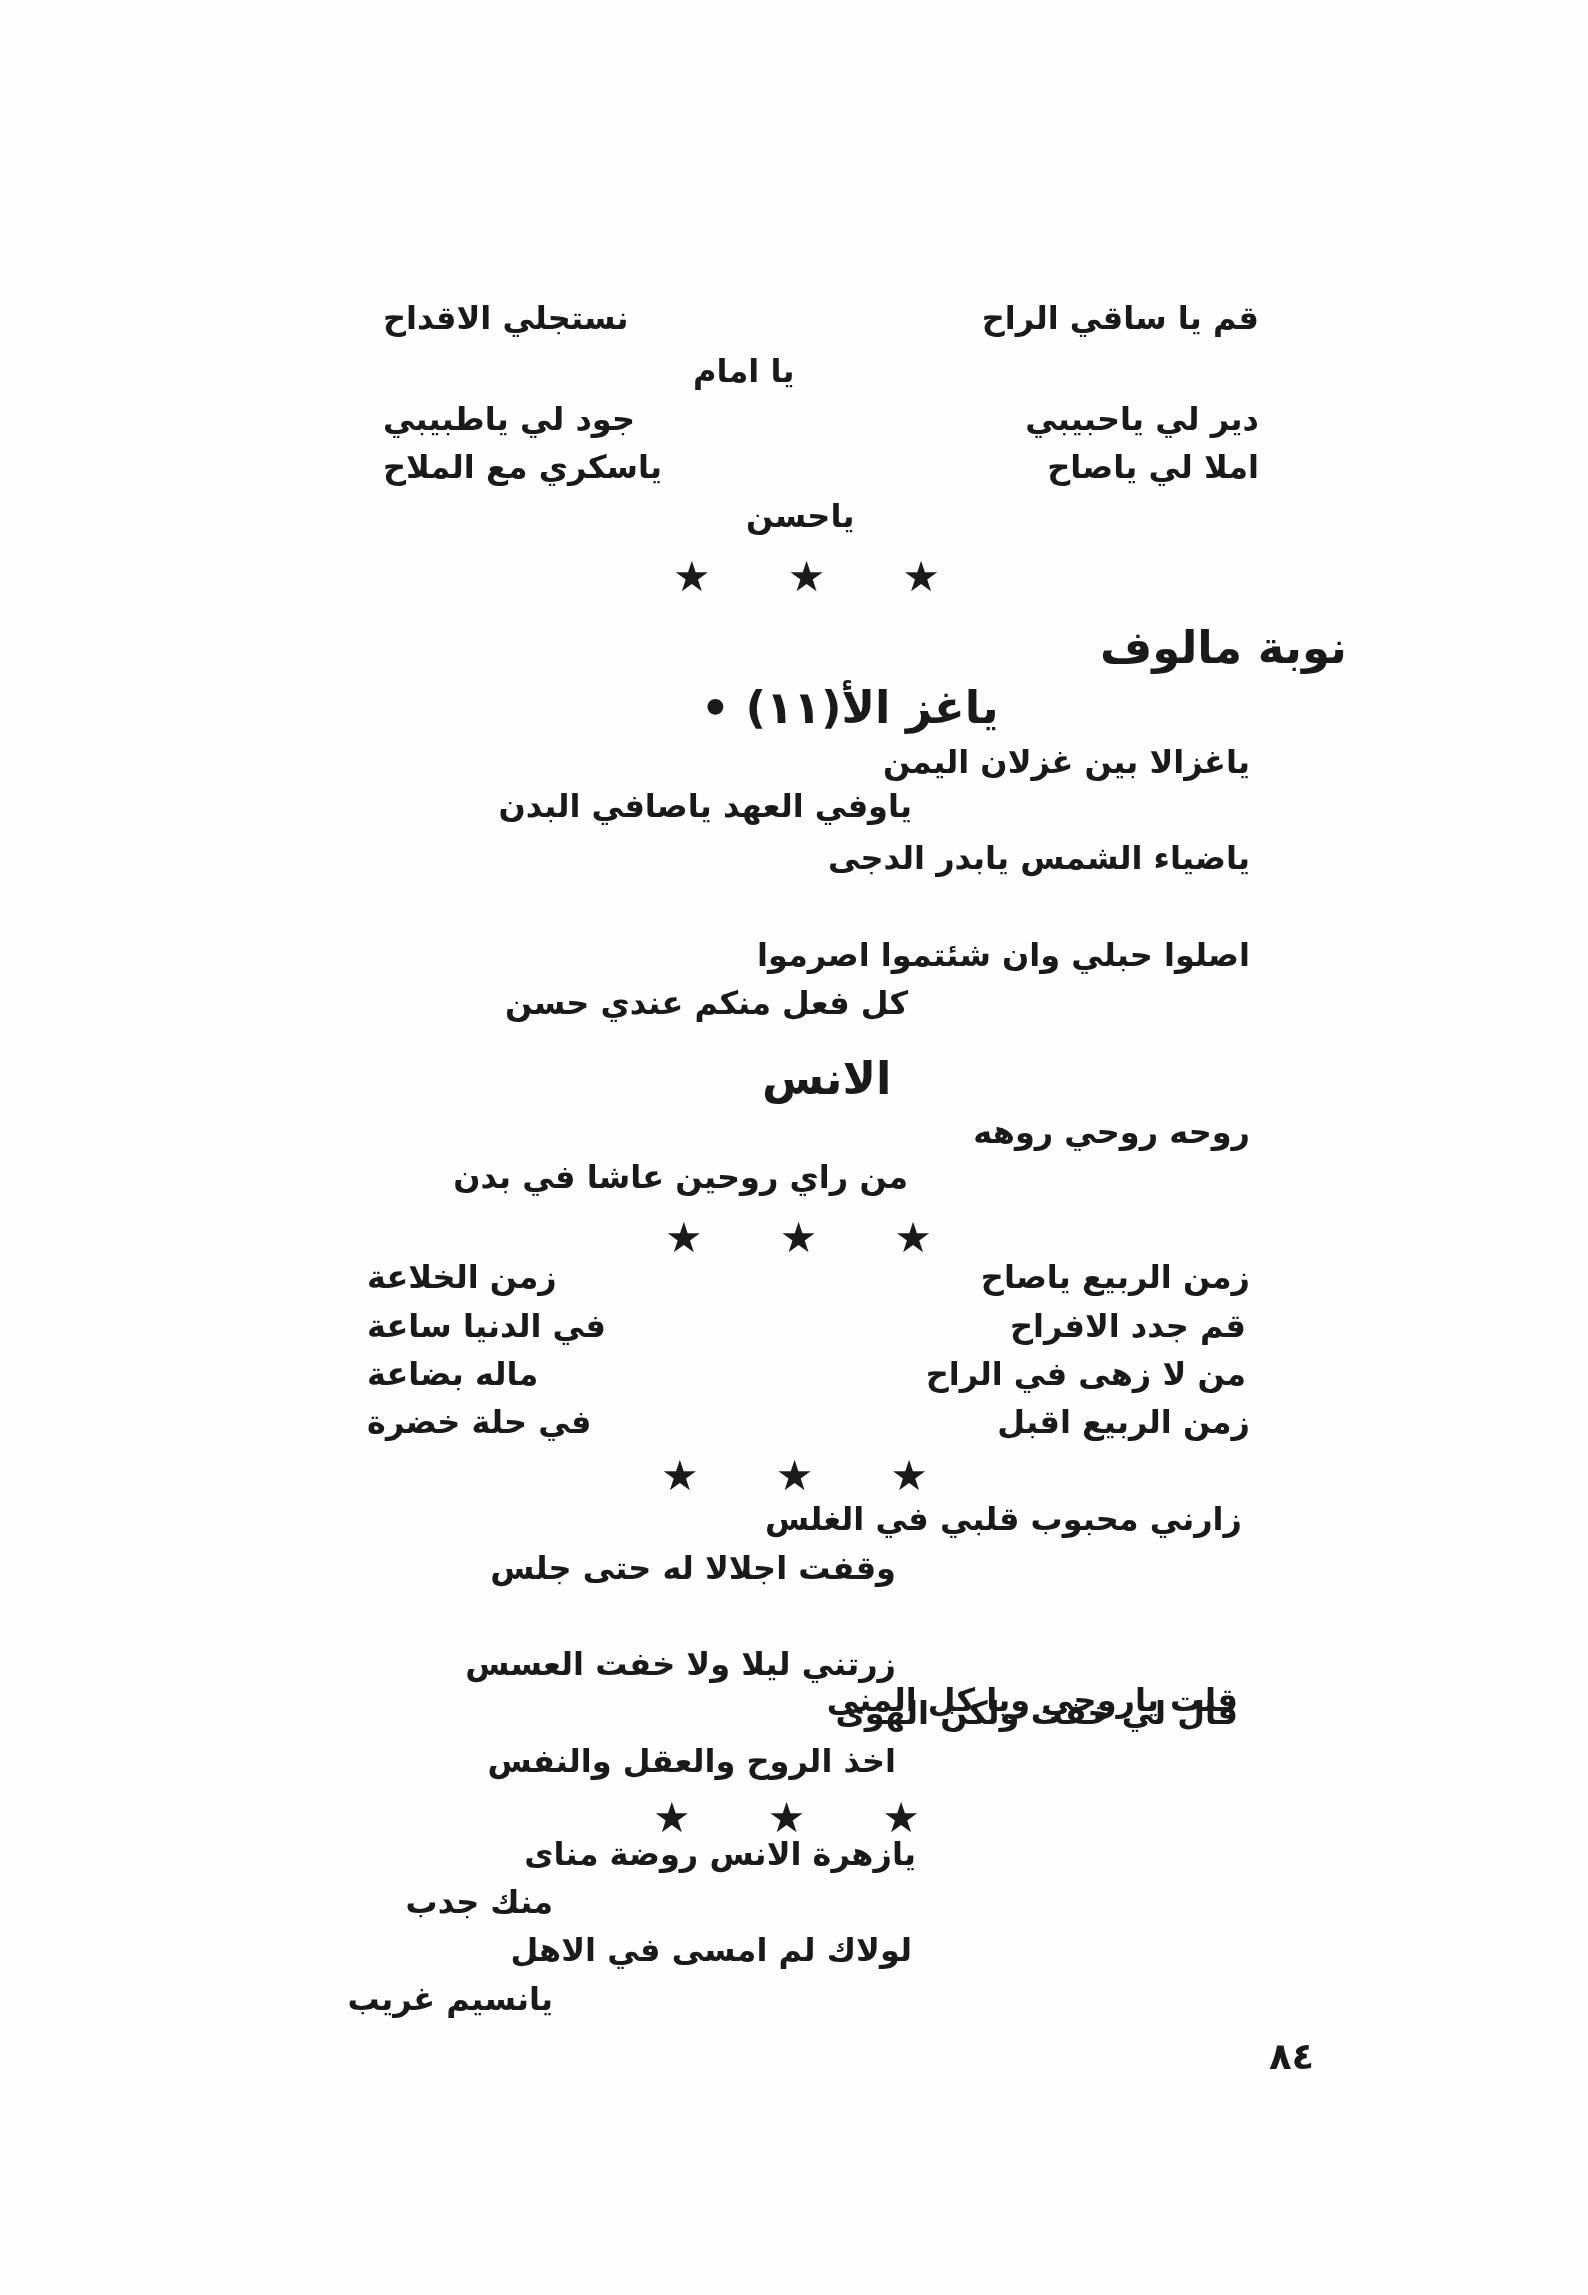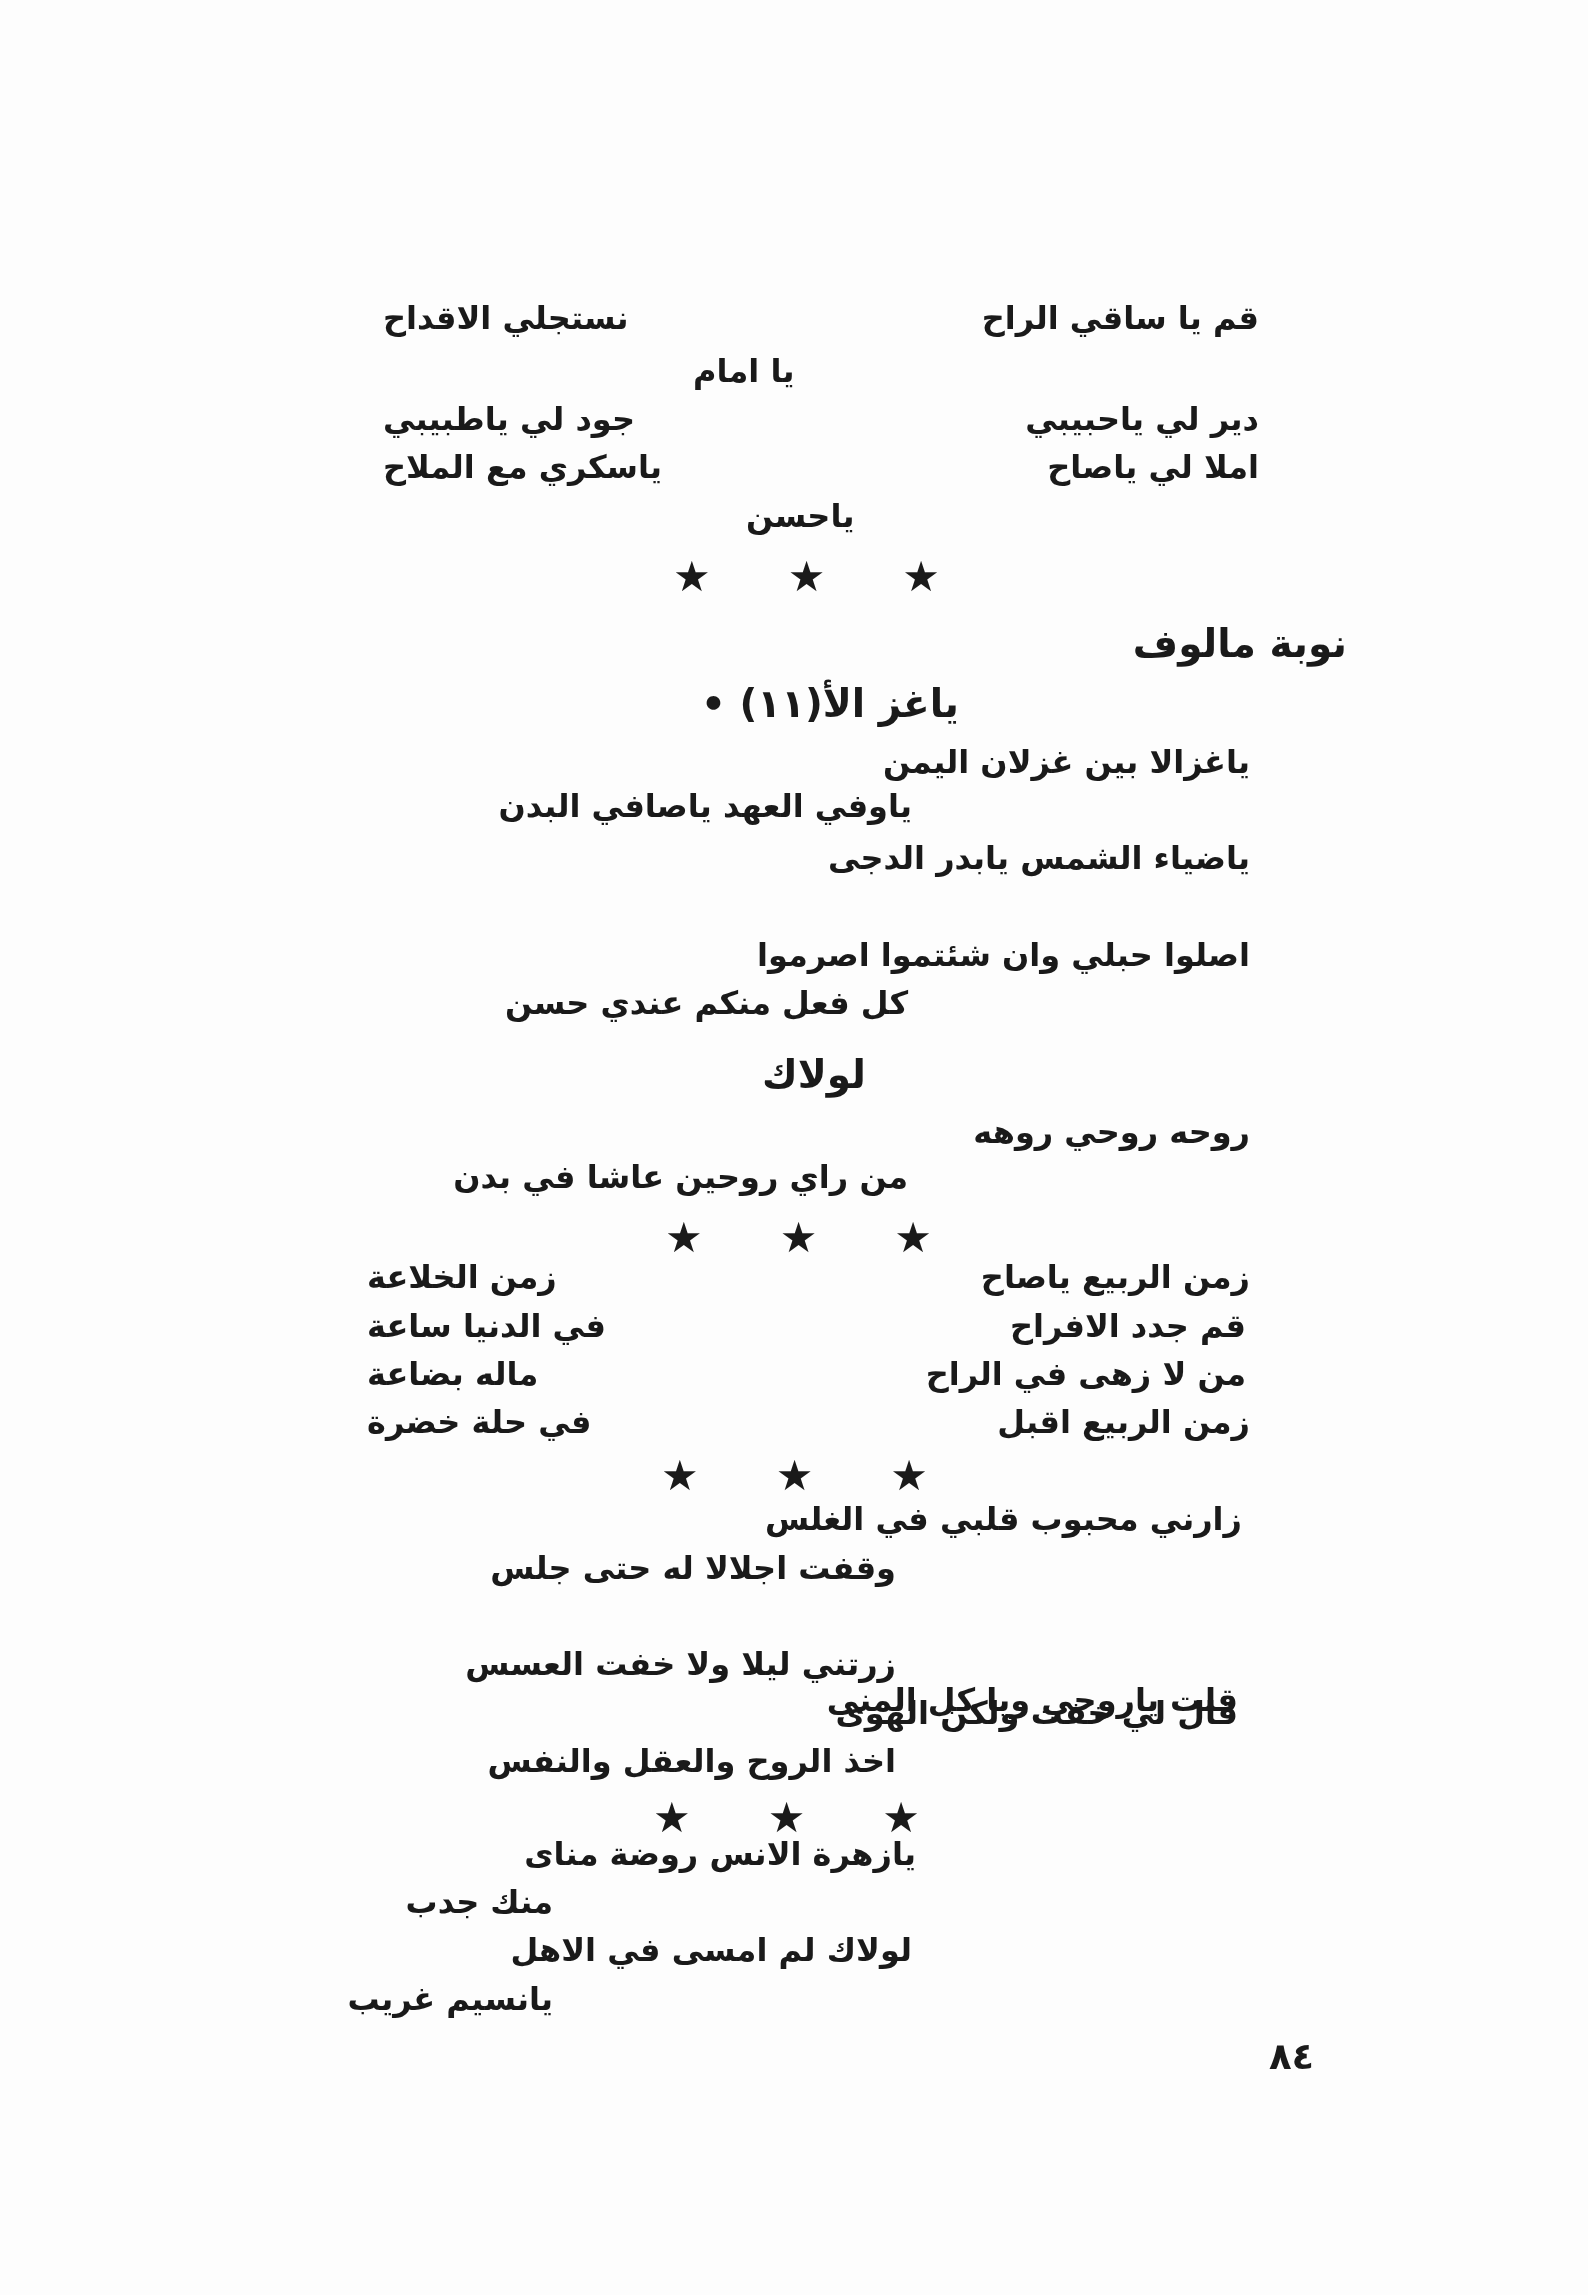--- a/index.html
+++ b/index.html
@@ -1,21 +1,21 @@
 <!DOCTYPE html>
 <html style="font-size:13px"><head>
 <meta charset="utf-8">
 <style>
   html, body { margin:0; padding:0; background:#fdfdfd; }
   body { width:1589px; height:2295px; position:relative; overflow:hidden;
          font-family:"DejaVu Sans", sans-serif; color:#1a1a1a; }
   .page { position:absolute; left:0; top:0; width:1589px; height:2295px; background:#fdfdfd; }
   .line { position:absolute; direction:rtl; white-space:nowrap; font-size:32px; font-weight:bold; line-height:1; }
   .stars { position:absolute; font-size:42px; letter-spacing:77px; direction:ltr; white-space:nowrap; }
-  .heading { position:absolute; direction:rtl; white-space:nowrap; font-size:39px; font-weight:bold; }
+  .heading { position:absolute; direction:rtl; white-space:nowrap; font-size:45px; font-weight:bold; }
   .pnum { position:absolute; font-size:37px; font-weight:bold; direction:rtl; }
 </style>
 </head>
 <body>
 
 <div class="page">
 
   <div class="line" style="top:302px; right:330px;">
     <span>قم يا ساقي الراح</span>
   </div>
@@ -33,21 +33,21 @@
 
   <div class="heading" style="top:621px; right:242px;">نوبة مالوف</div>
 
   <div class="heading" style="top:681px; left:701px;text-align:center;">ياغز الأ(١١) •</div>
   <div class="line" style="top:746px; right:339px;">ياغزالا بين غزلان اليمن</div>
   <div class="line" style="top:790px; right:677px;">ياوفي العهد ياصافي البدن</div>
   <div class="line" style="top:842px; right:339px;">ياضياء الشمس يابدر الدجى</div>
   <div class="line" style="top:939px; right:339px;">اصلوا حبلي وان شئتموا اصرموا</div>
   <div class="line" style="top:987px; right:681px;">كل فعل منكم عندي حسن</div>
 
-  <div class="heading" style="top:1052px; left:762px;">لولاك</div>
+  <div class="heading" style="top:1052px; left:762px;">الانس</div>
   <div class="line" style="top:1116px; right:339px;">روحه روحي روهه</div>
   <div class="line" style="top:1161px; right:681px;">من راي روحين عاشا في بدن</div>
 
   <div class="stars" style="top:1213px; left:665px;">★★★</div>
 
   <div class="line" style="top:1261px; right:339px;">زمن الربيع ياصاح</div>
   <div class="line" style="top:1261px; left:367px;">زمن الخلاعة</div>
   <div class="line" style="top:1310px; right:343px;">قم جدد الافراح</div>
   <div class="line" style="top:1310px; left:367px;">في الدنيا ساعة</div>
   <div class="line" style="top:1358px; right:343px;">من لا زهى في الراح</div>

